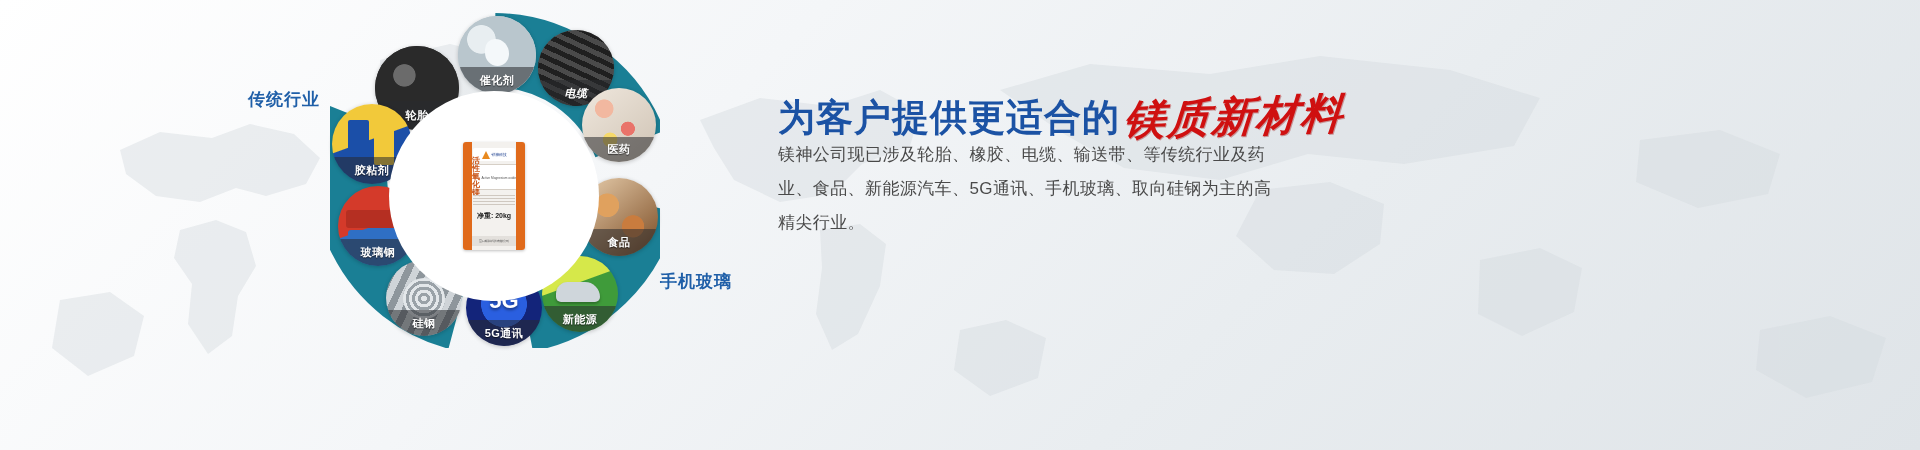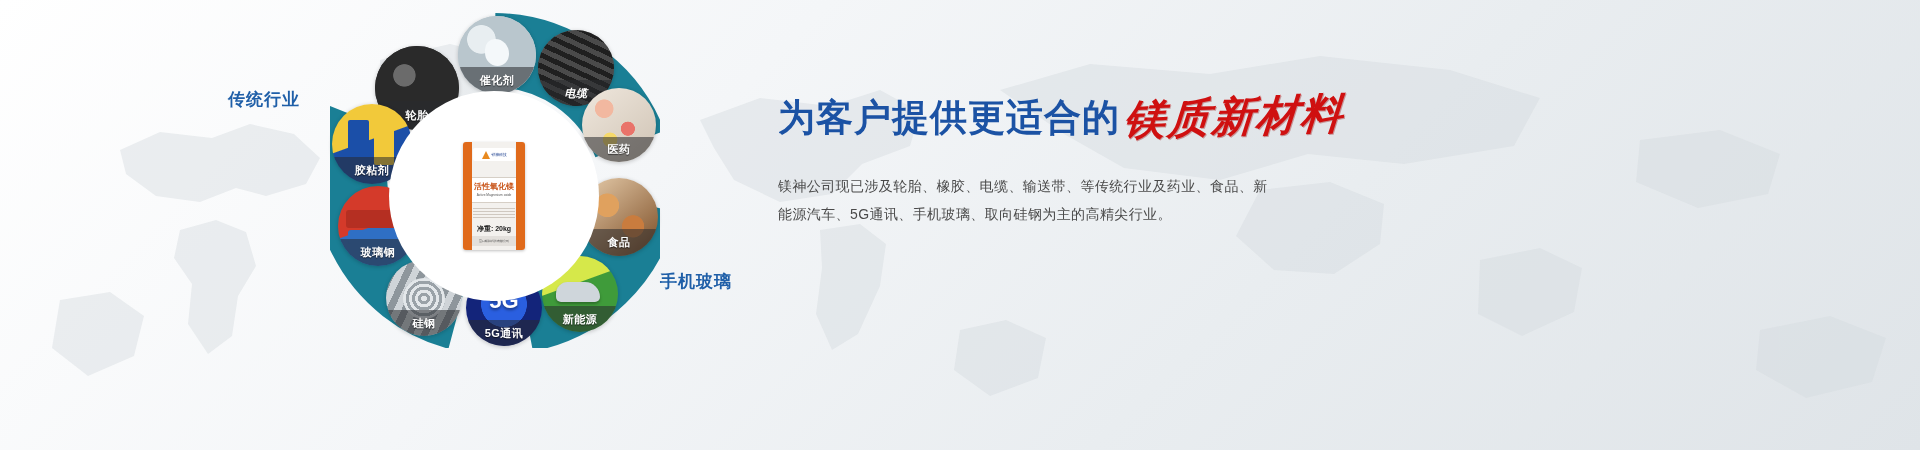--- a/index.html
+++ b/index.html
@@ -50,22 +50,22 @@
     margin-top:6px; width:42px; height:13px; border-radius:2px;
     background:#ffffff; display:flex; align-items:center; justify-content:center;
     gap:2px;
   }
   .bag-logo .tri{
     width:0;height:0;border-left:4px solid transparent;border-right:4px solid transparent;
     border-bottom:8px solid #e8891e;
   }
   .bag-logo .txt{ font-size:4px; color:#1b3f8f; letter-spacing:-.3px; white-space:nowrap; }
   .bag-title-box{
-    margin-top:16px; width:46px; height:26px; background:#fff;
-    border:1px solid #d6cfc6; display:flex; flex-direction:column;
+    margin-top:3px; width:46px; height:26px; background:#fff;
+    border:1px solid #d6cfc6; display:flex; flex-direction:row;
     align-items:center; justify-content:center;
   }
   .bag-title{ font-size:8px; font-weight:bold; line-height:1; }
   .bag-sub{ font-size:3.2px; margin-top:2px; color:#555; white-space:nowrap; }
   .bag-lines{ margin-top:5px; width:42px; }
   .bag-lines i{ display:block; height:1px; background:#cfc8c0; margin-bottom:2px; }
   .bag-weight{ margin-top:4px; font-size:7px; font-weight:bold; color:#222; }
   .bag-footer{
     position:absolute; bottom:4px; width:44px; height:10px; background:#e3e0dc;
     display:flex; align-items:center; justify-content:center;
@@ -85,41 +85,41 @@
     display:flex; align-items:center; justify-content:center;
     letter-spacing:.5px;
     text-shadow:0 1px 1px rgba(0,0,0,.6);
   }
 
   
   .side-label{
     position:absolute; color:#1f5fa8; font-size:17px; font-weight:bold;
     letter-spacing:1px; white-space:nowrap;
   }
-  .side-label.trad{ left:228px; top:88px; }
+  .side-label.trad{ left:248px; top:88px; }
   .side-label.high{ left:660px; top:270px; }
 
   
   .copy{ position:absolute; left:778px; top:96px; width:740px; }
   .headline{
     display:flex; align-items:center; gap:4px; white-space:nowrap;
   }
   .headline .blue{
     font-size:37px; font-weight:bold; color:#1b52a4; letter-spacing:1px;
     line-height:1;
   }
   .headline .red{
     font-size:42px; font-weight:bold; color:#cf1010;
     font-family:"Liberation Serif", serif;
     font-style:italic; letter-spacing:2px; line-height:1;
     transform:skewX(-6deg) rotate(-2deg);
     text-shadow:1px 1px 0 rgba(150,0,0,.35);
   }
   .body-copy{
-    margin-top:34px; font-size:14px; color:#4a4a4a; line-height:2.0;
+    font-size:17px; color:#4a4a4a; line-height:2.0;
     width:500px; letter-spacing:.4px;
   }
 </style>
 </head>
 <body>
 
 <div class="map-watermark">
   <svg viewBox="0 0 1920 450" preserveAspectRatio="none" aria-hidden="true">
     <g fill="#d4dade" opacity="0.85">
       <path d="M120 150 l40 -18 52 6 38 -14 44 10 26 24 -14 26 -40 12 -30 -8 -36 14 -44 -6 -30 -22z"></path>

